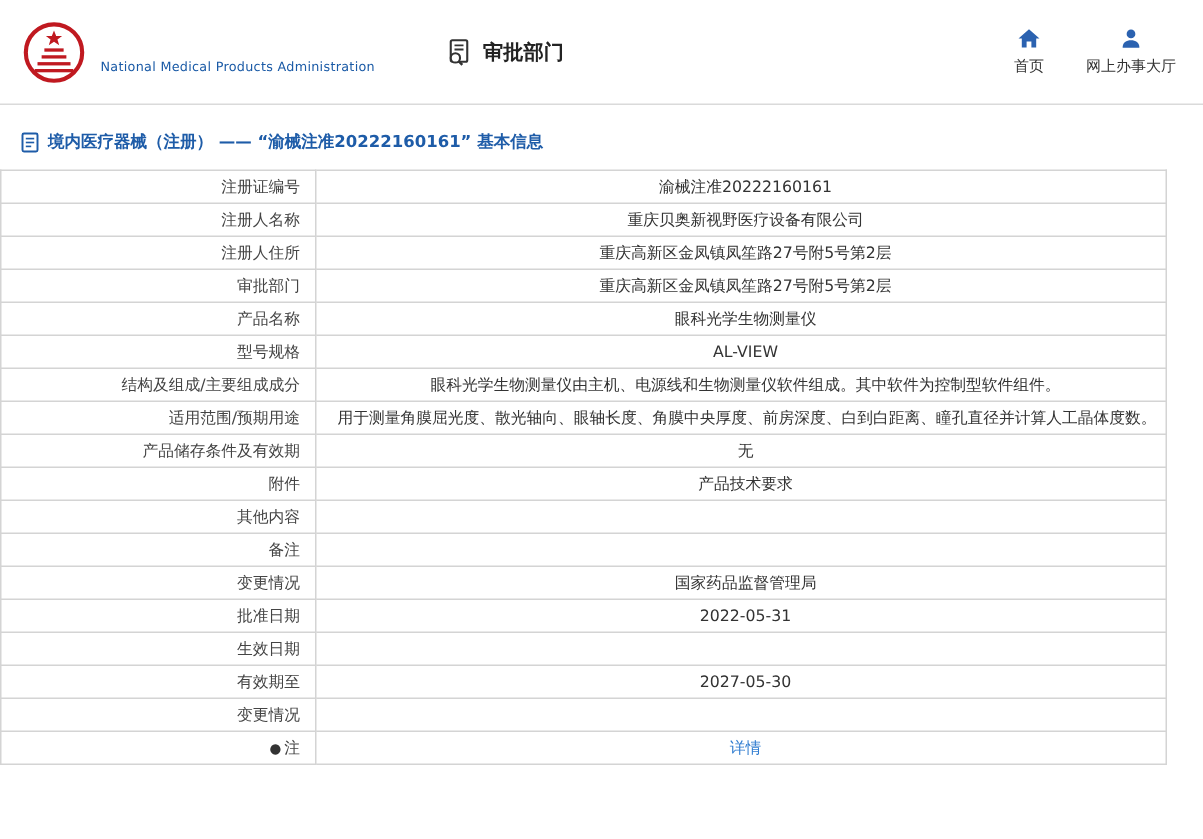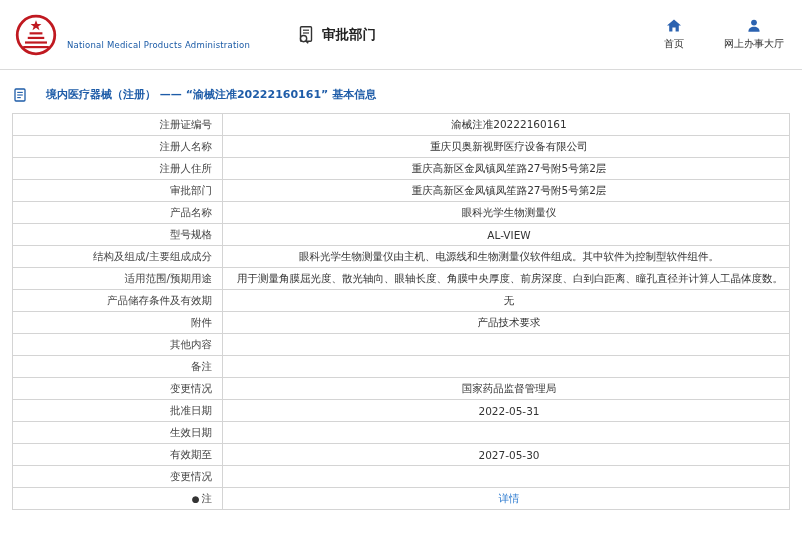--- a/index.html
+++ b/index.html
@@ -8,31 +8,31 @@
 
   
   .header { height:70px; display:flex; align-items:center;
     padding:0 18px 0 14px; border-bottom:1px solid #dadada; background:#fff; }
   .emblem { width:44px; height:44px; flex:0 0 auto; }
   .org { margin-left:9px; display:flex; flex-direction:column; }
   .org-cn { color:#c01920; font-size:19px; font-weight:bold; letter-spacing:1px; line-height:1.15; }
   .org-en { color:#1a5aa6; font-size:8.5px; margin-top:20px; letter-spacing:0.2px; }
   .data-query { display:flex; align-items:center; gap:6px; margin-left:46px;
     font-size:13.5px; font-weight:bold; color:#222; cursor:pointer; }
-  .nav { margin-left:auto; display:flex; gap:40px; }
+  .nav { margin-left:auto; display:flex; gap:28px; }
   .nav-item { display:flex; flex-direction:column; align-items:center; gap:4px;
     font-size:10px; color:#333; cursor:pointer; }
 
   
-  .breadcrumb { display:flex; align-items:center; gap:20px;
+  .breadcrumb { display:flex; align-items:center; gap:6px;
     padding:17px 0 11px 14px; color:#1e5ca8; font-size:11px; font-weight:bold; }
 
   
   .info-table { border-collapse:collapse; table-layout:fixed;
-    width:778px; margin-left:12px; background:#fff; }
+    width:778px; background:#fff; }
   .info-table td { border:1px solid #d4d4d4; height:22px;
     font-size:10.5px; color:#333; vertical-align:middle;
     white-space:nowrap; overflow:hidden; }
   td.label-cell { width:210px; text-align:right; padding:2px 10px 2px 4px; color:#444; }
   td.value-cell { padding:2px 8px 2px 14px;text-align:center; }
   a.detail { color:#2f7cd0; text-decoration:none; cursor:pointer; }
   .note-bullet { color:#333; margin-right:2px; font-size:9px; }
 </style>
 </head>
 <body>

